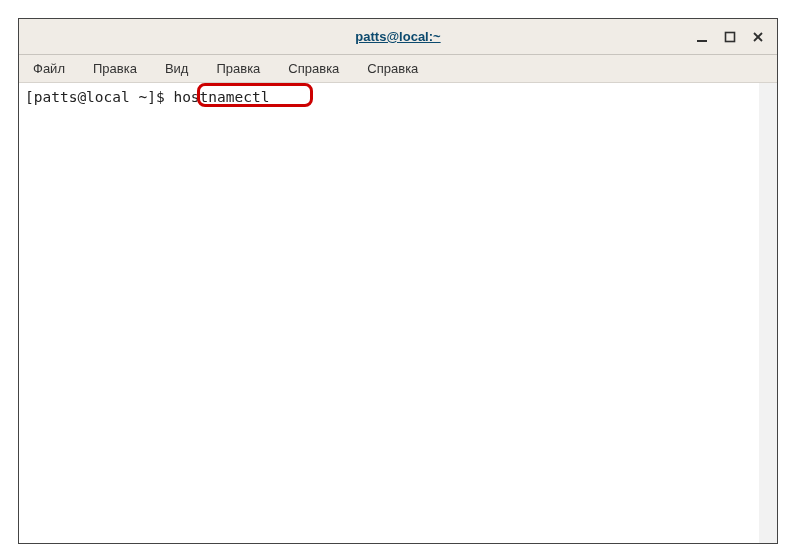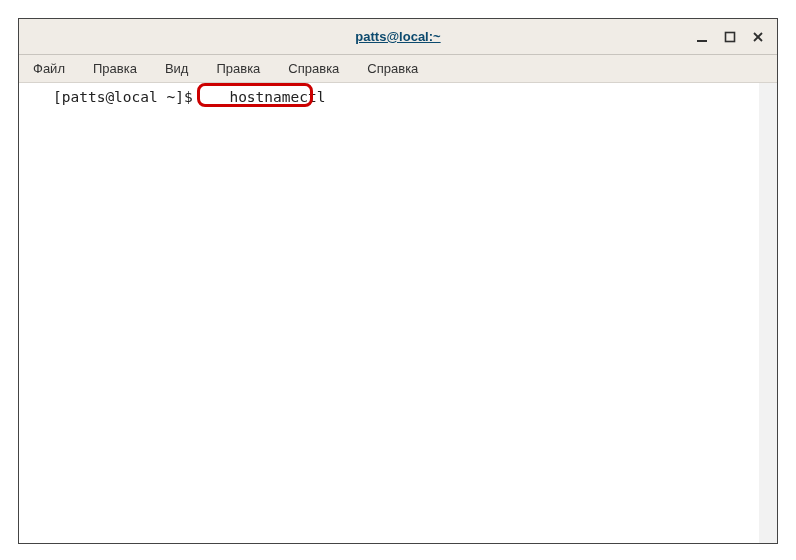--- a/index.html
+++ b/index.html
@@ -63,21 +63,21 @@
   .term {
     flex: 1;
     background: #fff;
     font-family: "DejaVu Sans Mono", "Liberation Mono", monospace;
     font-size: 14.5px;
     color: #222;
     padding: 6px 6px;
     position: relative;
     border-right: 18px solid #f2f2f2;
   }
-  .prompt-line { white-space: pre; margin-left: 28px; }
+  .prompt-line { white-space: pre; }
   .highlight-box {
     position: absolute;
     top: 0px;
     left: 178px;
     width: 116px;
     height: 24px;
     border: 3px solid #cc0000;
     border-radius: 8px;
     pointer-events: none;
   }

